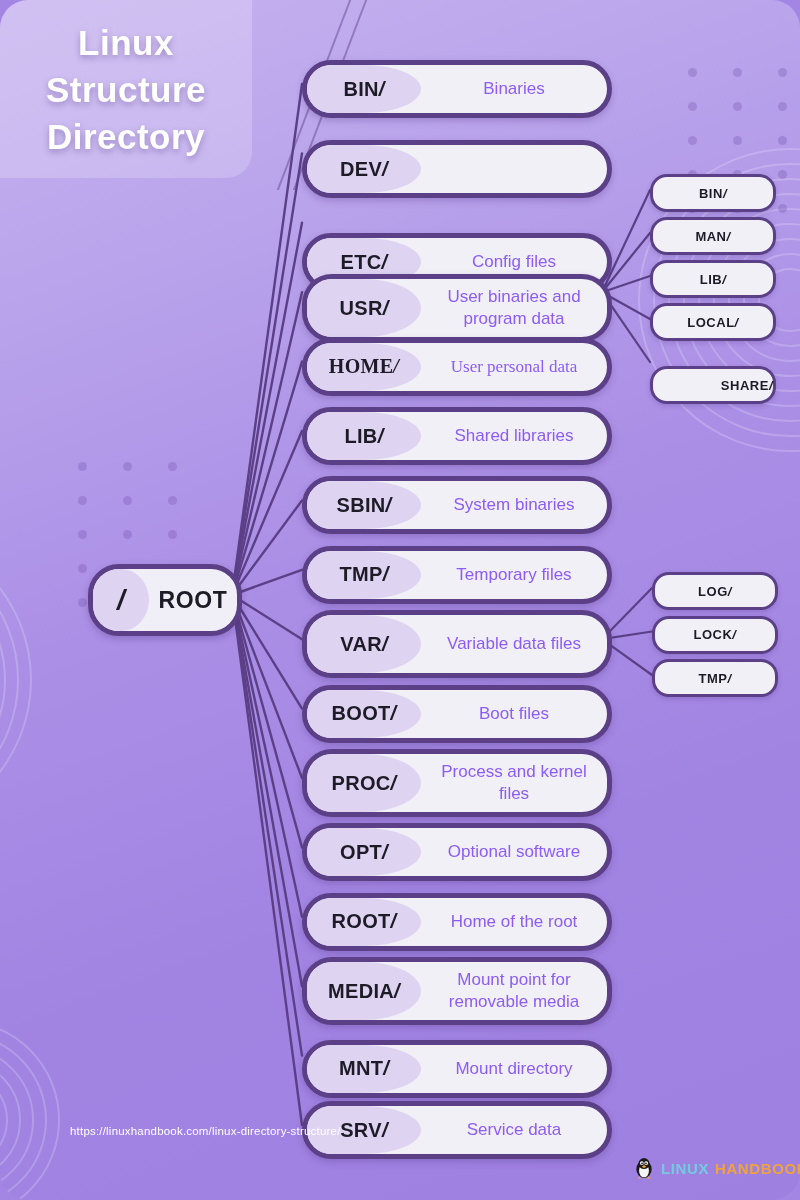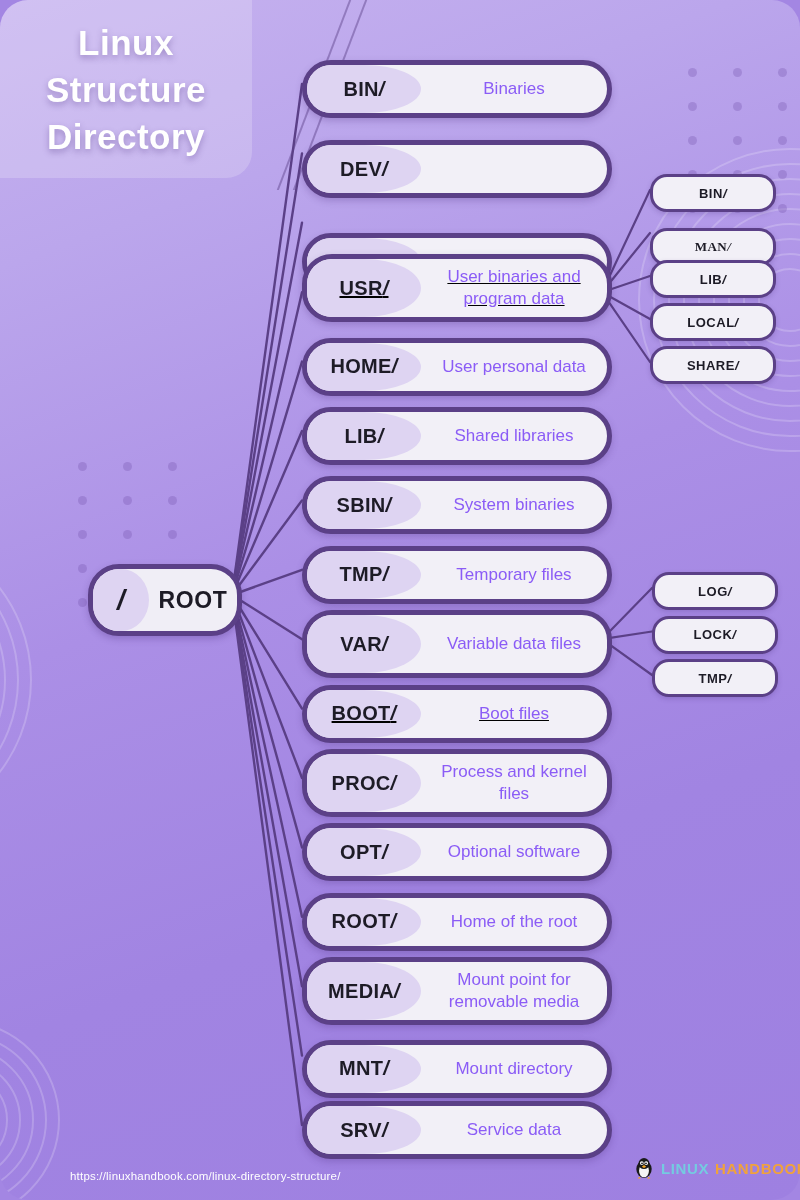--- a/index.html
+++ b/index.html
@@ -88,21 +88,21 @@
     position:absolute;width:120px;height:32px;
     border:3px solid #5b4087;border-radius:17px;
     background:#f2f0f7;display:flex;align-items:center;justify-content:center;
     font-size:13px;font-weight:bold;color:#1d1b26;letter-spacing:.5px;
     box-shadow:0 2px 5px rgba(70,40,120,.22);
   }
   .subpill em{font-style:italic;}
 
   
   #footer-url{
-    position:absolute;left:30px;top:1170px;
+    position:absolute;left:30px;top:1125px;
     font-size:11.5px;color:#ffffff;letter-spacing:.2px;padding-left:40px;
   }
   #brand{position:absolute;left:633px;top:1157px;display:flex;align-items:center;gap:6px;}
   #brand .penguin{width:22px;height:22px;flex:0 0 22px;}
   #brand .bword{font-size:15px;font-weight:bold;letter-spacing:.6px;}
   #brand .b-linux{color:#74cbe0;}
   #brand .b-handbook{color:#f0a23c;}
 </style>
 </head>
 <body>
@@ -225,28 +225,28 @@
           <em>/</em>
         </div>
       </div>
       <div class="pill" style="top: 215px; height: 48px; margin-top: 18px;">
         <div class="p-key">
           <span>ETC</span>
           <em>/</em>
         </div>
         <div class="p-desc">Config files</div>
       </div>
-      <div class="pill" style="top: 254px; height: 58px; text-decoration: underline;">
+      <div class="pill" style="top: 274px; height: 58px;">
         <div class="p-key">
           <span>USR</span>
           <em>/</em>
         </div>
         <div class="p-desc">User binaries and program data</div>
       </div>
-      <div class="pill" style="top: 337.6px; height: 48px;">
+      <div class="pill" style="top: 337.6px; height: 48px; font-family: Liberation Serif, serif;">
         <div class="p-key">
           <span>HOME</span>
           <em>/</em>
         </div>
         <div class="p-desc">User personal data</div>
       </div>
       <div class="pill" style="top: 407px; height: 48px;">
         <div class="p-key">
           <span>LIB</span>
           <em>/</em>
@@ -267,21 +267,21 @@
         </div>
         <div class="p-desc">Temporary files</div>
       </div>
       <div class="pill" style="top: 610.2px; height: 58px;">
         <div class="p-key">
           <span>VAR</span>
           <em>/</em>
         </div>
         <div class="p-desc">Variable data files</div>
       </div>
-      <div class="pill" style="top: 684.6px; height: 48px; text-decoration: underline;">
+      <div class="pill" style="top: 684.6px; height: 48px;">
         <div class="p-key">
           <span>BOOT</span>
           <em>/</em>
         </div>
         <div class="p-desc">Boot files</div>
       </div>
       <div class="pill" style="top: 749px; height: 58px;">
         <div class="p-key">
           <span>PROC</span>
           <em>/</em>
@@ -323,33 +323,33 @@
         </div>
         <div class="p-desc">Service data</div>
       </div>
     </div>
 
   <div id="sub-layer">
       <div class="subpill" style="left: 650px; top: 174px;">
         <span>BIN</span>
         <em>/</em>
       </div>
-      <div class="subpill" style="left: 650px; top: 228px; font-family: Liberation Serif, serif;">
+      <div class="subpill" style="left: 650px; top: 217px;">
         <span>MAN</span>
         <em>/</em>
       </div>
       <div class="subpill" style="left: 650px; top: 260px;">
         <span>LIB</span>
         <em>/</em>
       </div>
       <div class="subpill" style="left: 650px; top: 303px;">
         <span>LOCAL</span>
         <em>/</em>
       </div>
-      <div class="subpill" style="left: 650px; top: 346px;">
+      <div class="subpill" style="left: 650px; top: 366px; justify-content: flex-end;">
         <span>SHARE</span>
         <em>/</em>
       </div>
       <div class="subpill" style="left: 652px; top: 572px;">
         <span>LOG</span>
         <em>/</em>
       </div>
       <div class="subpill" style="left: 652px; top: 615.5px; justify-content: center;">
         <span>LOCK</span>
         <em>/</em>

